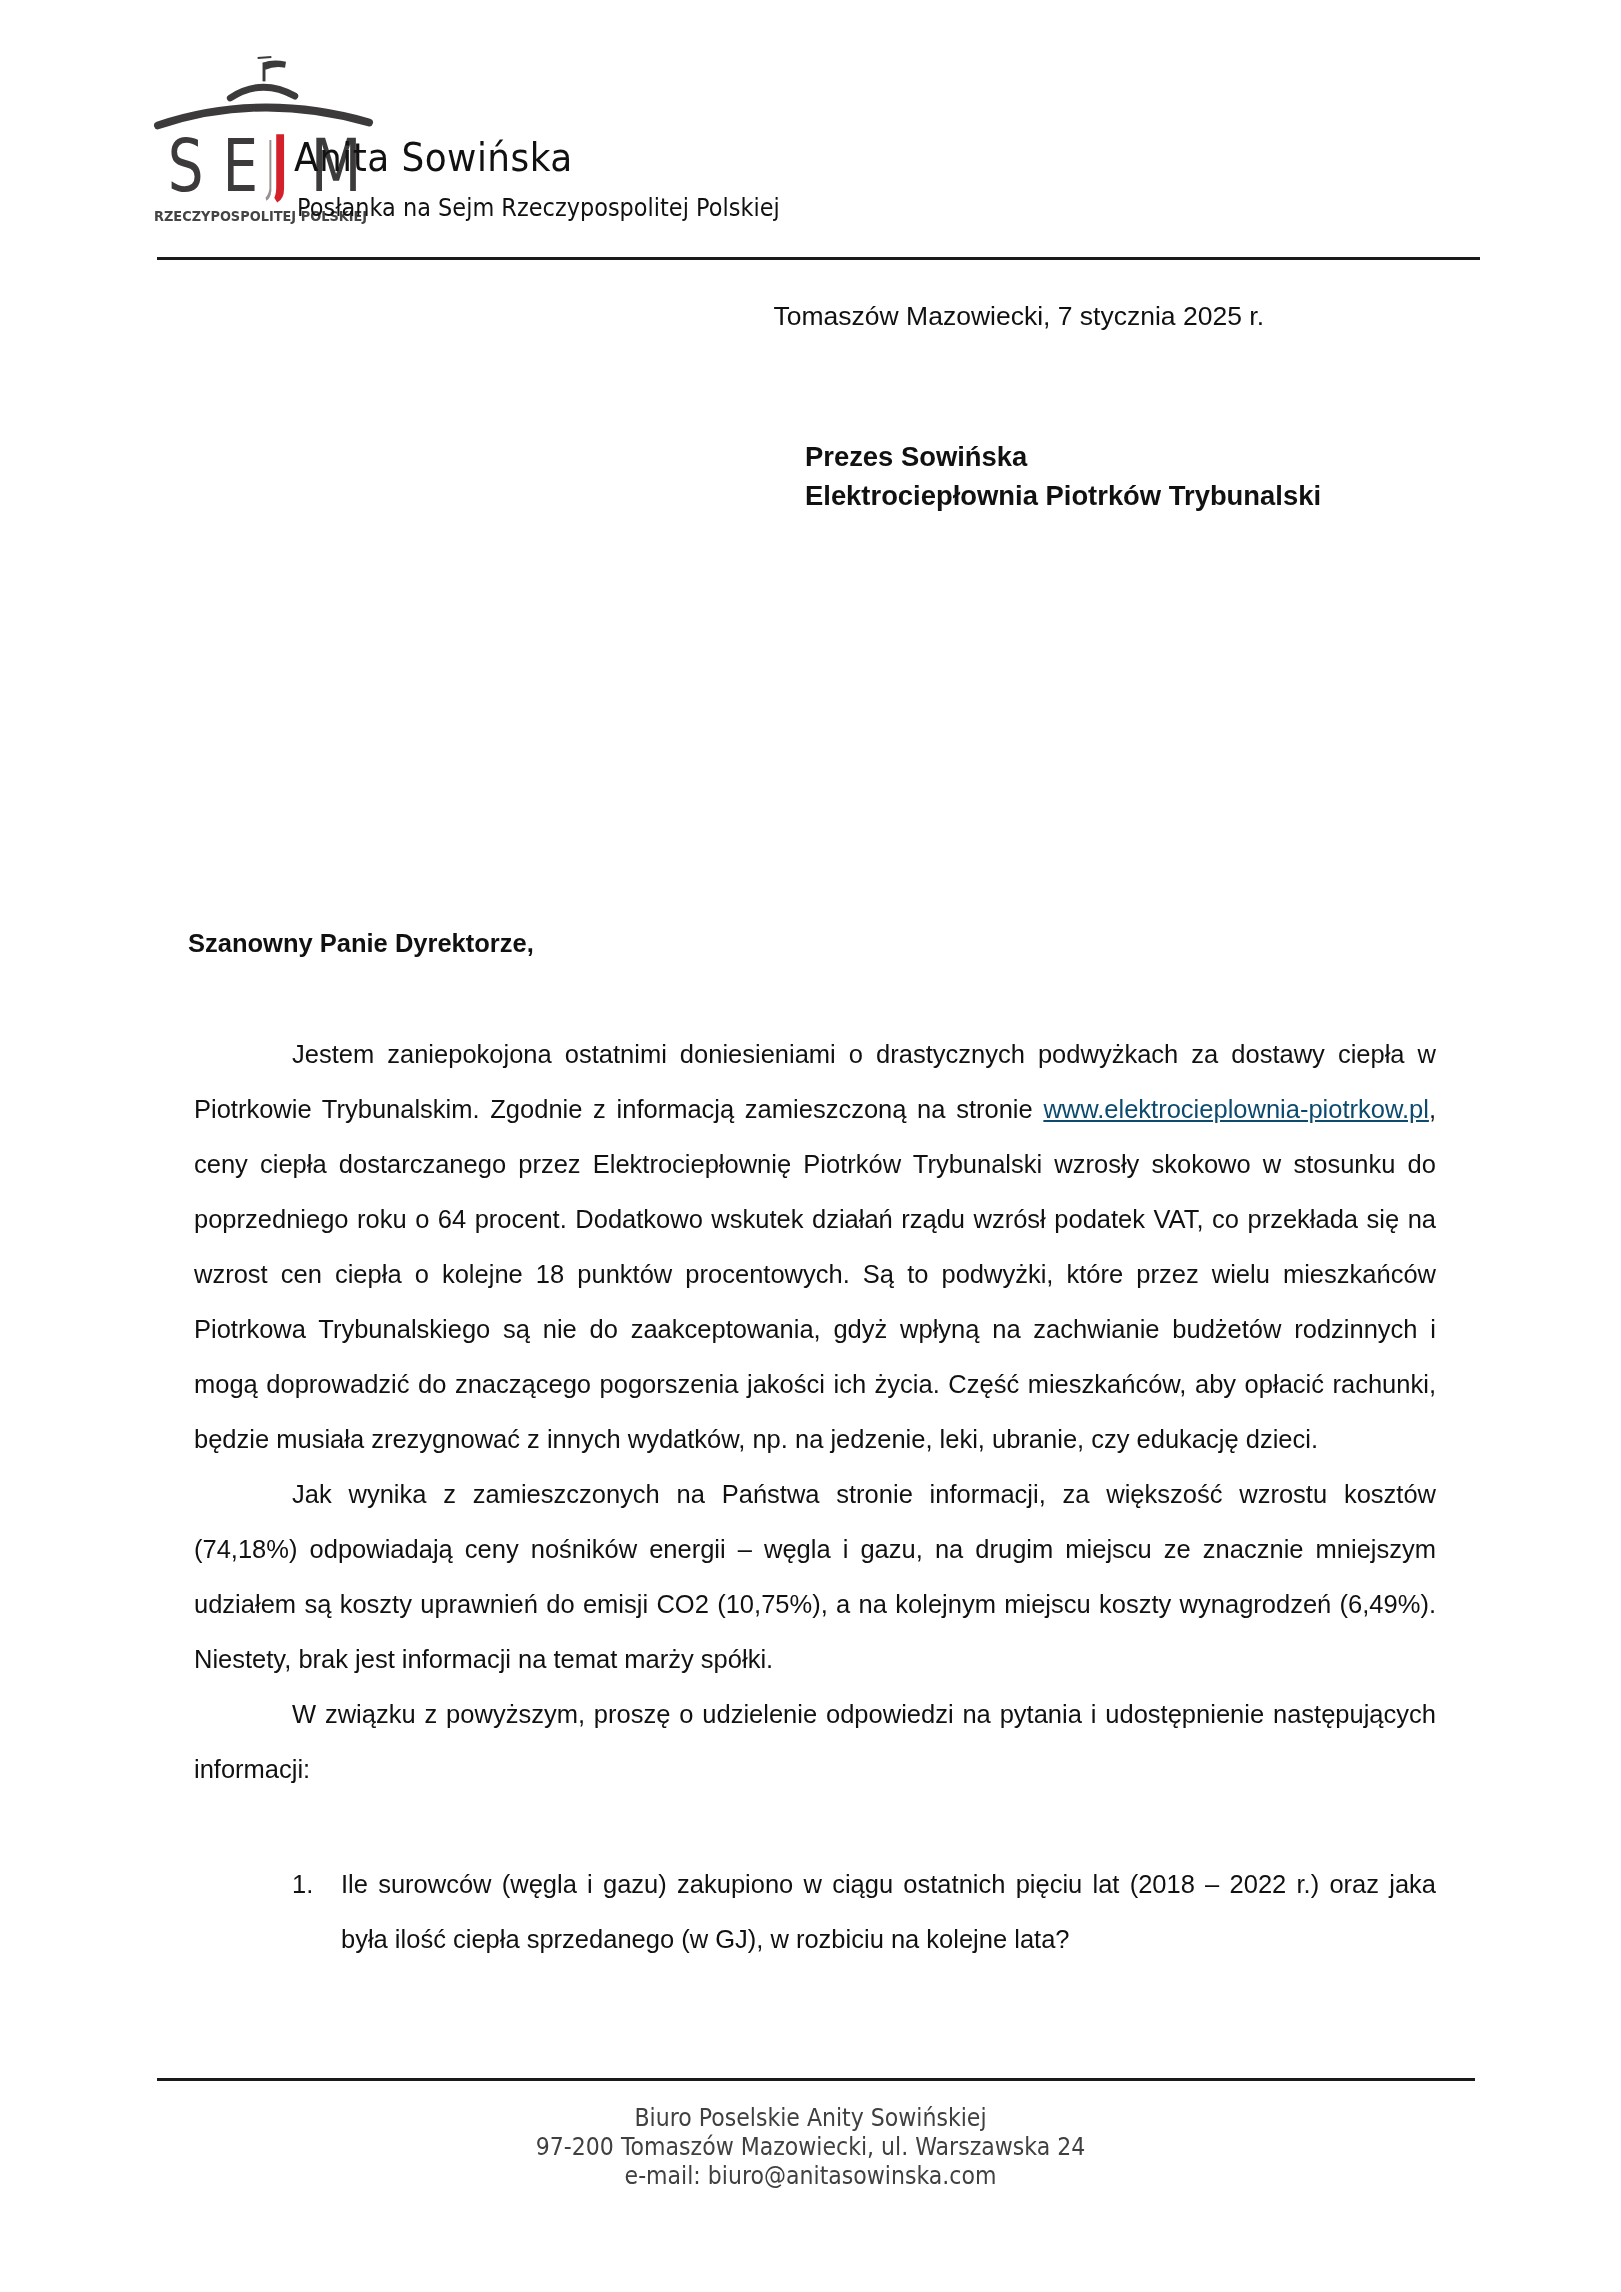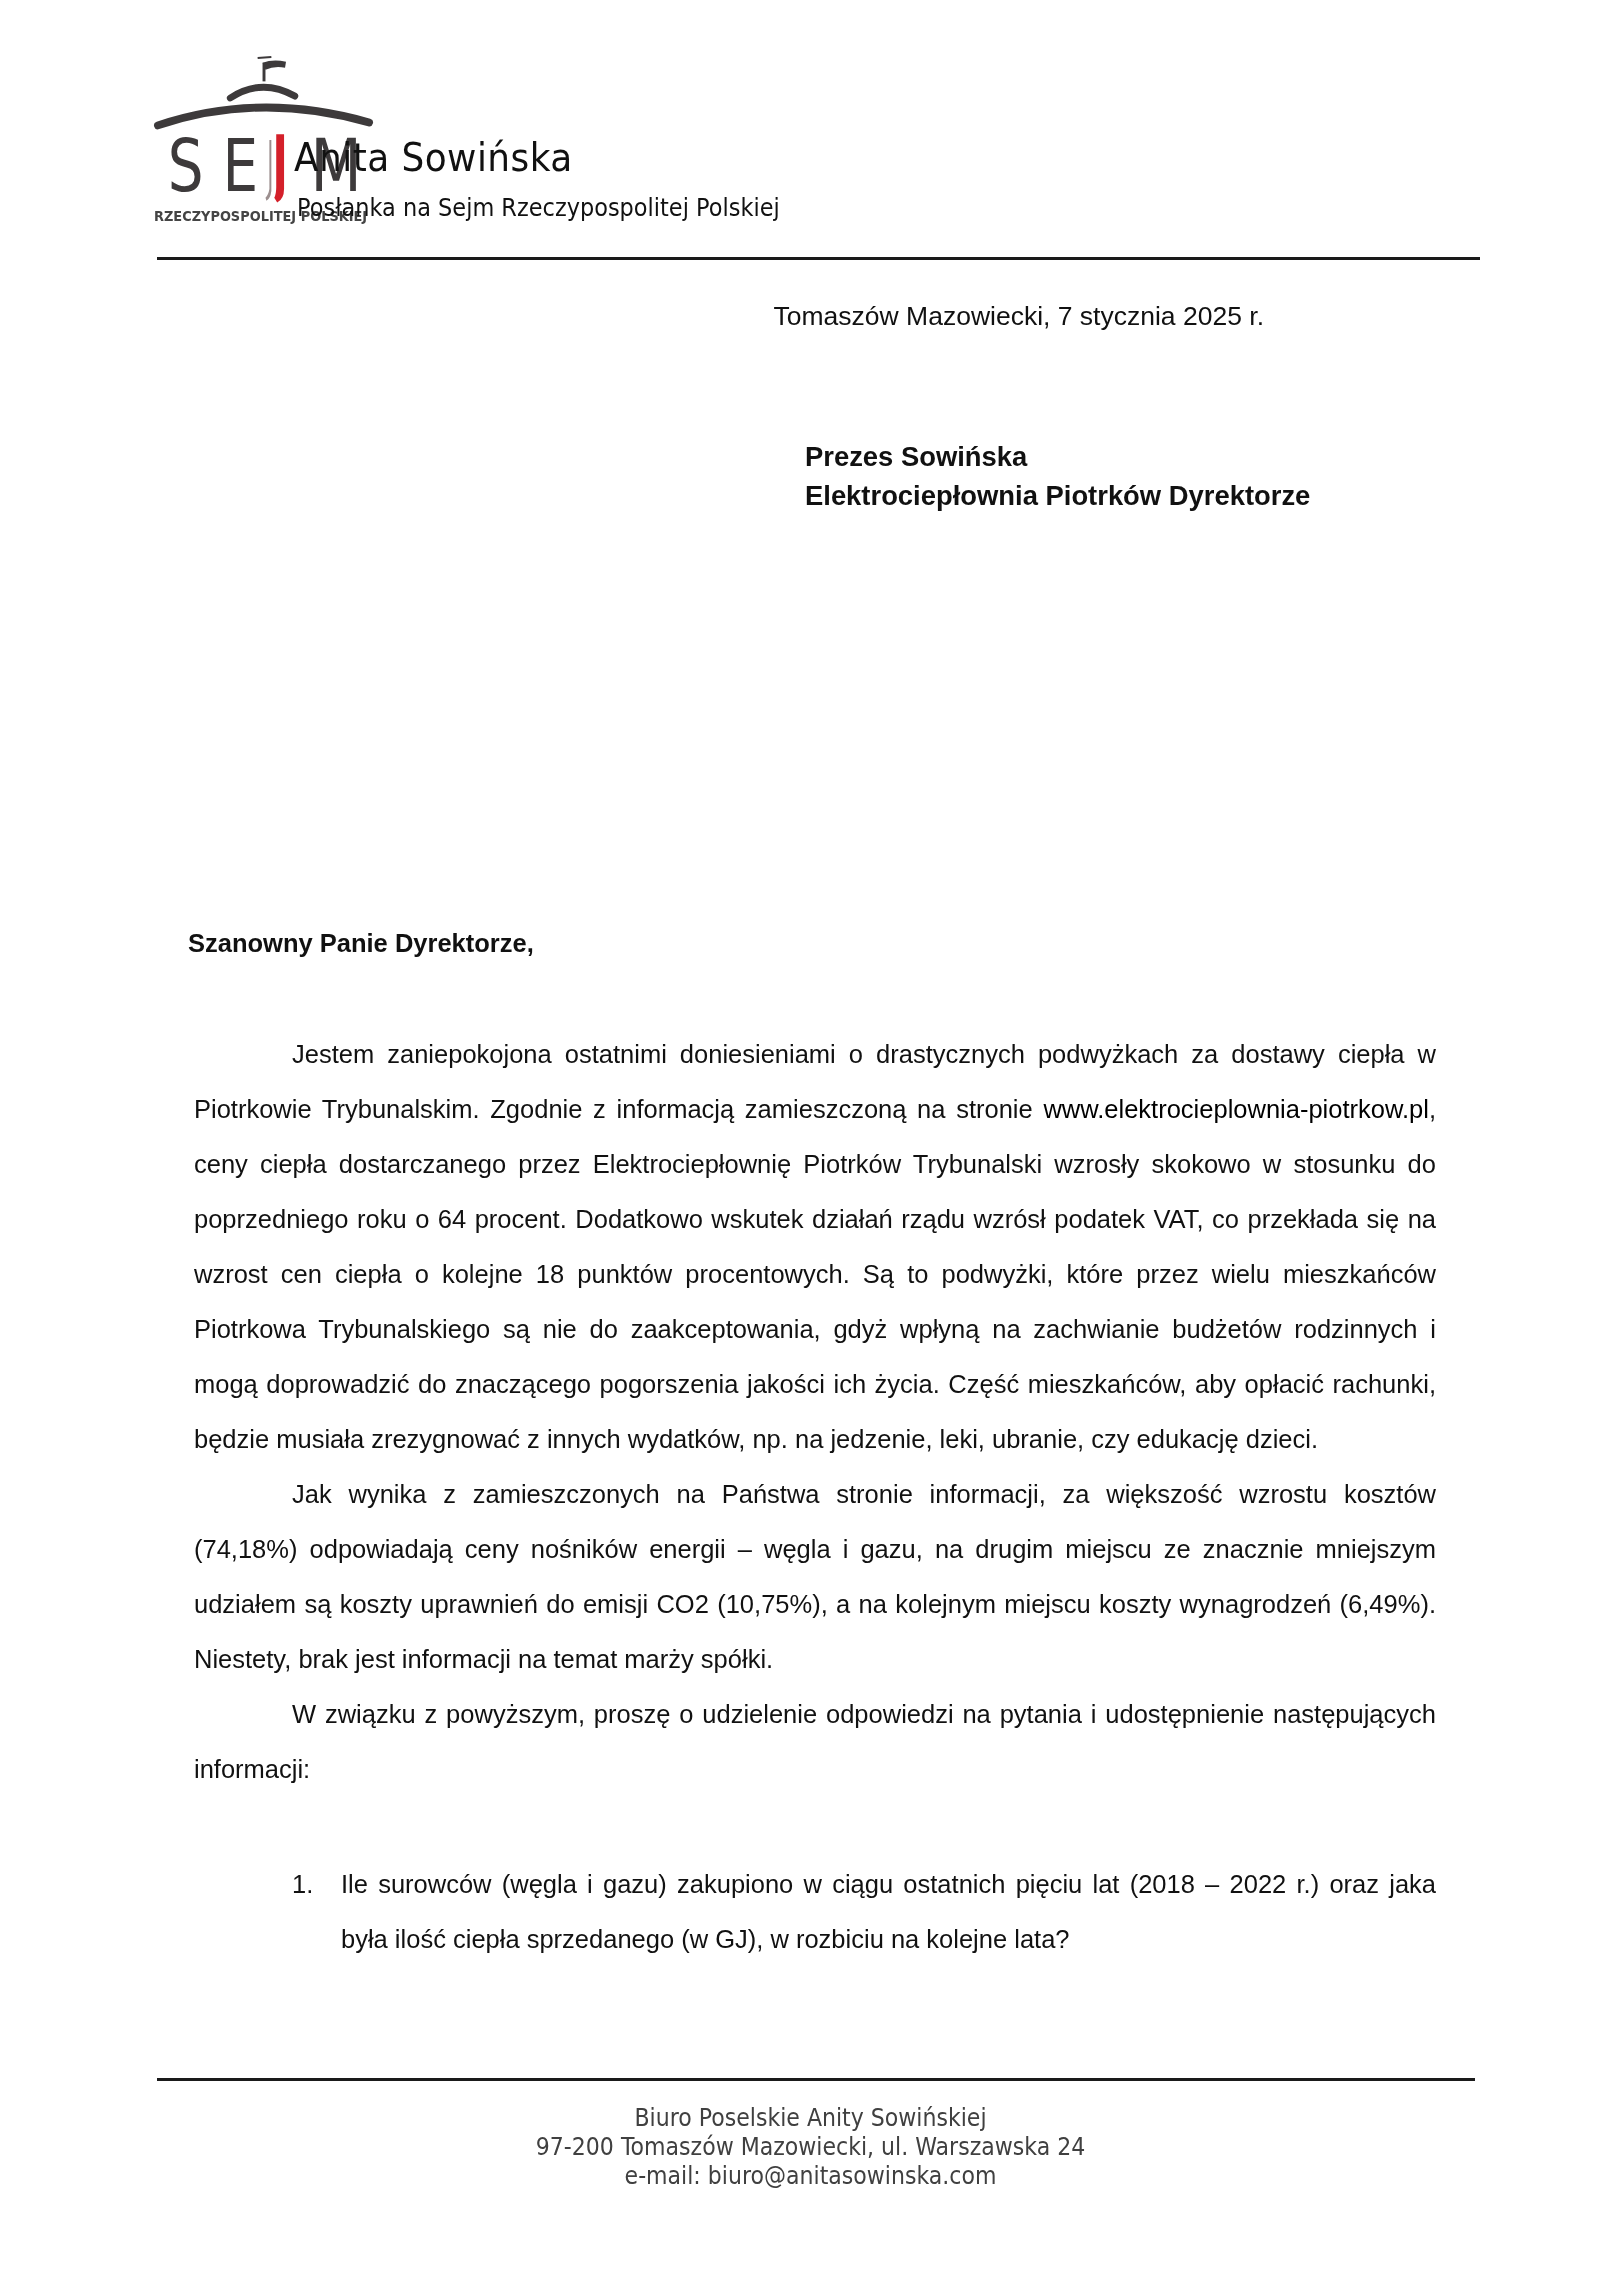--- a/index.html
+++ b/index.html
@@ -11,21 +11,21 @@
   .logo { position: absolute; left: 152px; top: 54px; width: 225px; height: 176px; }
   .hdr-name { position: absolute; left: 294px; top: 135px; font-family: "DejaVu Sans", sans-serif; font-size: 39px; color: #111; letter-spacing: 0.5px; transform: scaleX(0.92); transform-origin: left; }
   .hdr-title { position: absolute; left: 297px; top: 192px; font-family: "DejaVu Sans", sans-serif; font-size: 25.5px; color: #111; transform: scaleX(0.88); transform-origin: left; }
   .hdr-rule { position: absolute; left: 157px; top: 257px; width: 1323px; height: 2.9px; background: #1a1a1a; }
   .date { position: absolute; right: 357px; top: 301px; font-size: 26.5px; font-family: "Liberation Sans", sans-serif; }
   .recipient { position: absolute; left: 805px; top: 437px; font-family: "Liberation Sans", sans-serif; font-weight: bold; font-size: 27.4px; line-height: 39px; }
 
   .body-block { position: absolute; left: 194px; width: 1242px; font-family: "Liberation Sans", sans-serif; font-size: 25.5px; line-height: 55px; text-align: justify; }
   .body-block p { margin: 0; }
   .indent { text-indent: 98px; }
-  .link { color: #000000; }
+  .link { color: #0c4a6e; text-decoration: underline; }
   .greeting { position: absolute; left: 188px; top: 929px; font-family: "Liberation Sans", sans-serif; font-size: 25.5px; font-weight: bold; }
 
   .list { position: absolute; left: 194px; width: 1242px; font-family: "Liberation Sans", sans-serif; font-size: 25.5px; line-height: 55px; }
   .list-item { position: relative; padding-left: 147px; text-align: justify; }
   .list-num { position: absolute; left: 98px; top: 0; }
 
   .ftr-rule { position: absolute; left: 157px; top: 2078px; width: 1318px; height: 2.9px; background: #1a1a1a; }
   .footer { position: absolute; left: 0; width: 1621px; top: 2103px; text-align: center; font-family: "DejaVu Sans", sans-serif; font-size: 24.5px; line-height: 29px; color: #404040; }
   .footer div { transform: scaleX(0.9); }
 </style>
@@ -57,21 +57,21 @@
   </div>
 
   <div class="hdr-name">Anita Sowińska</div>
   <div class="hdr-title">Posłanka na Sejm Rzeczypospolitej Polskiej</div>
   <div class="hdr-rule"></div>
 
   <div class="date abs">Tomaszów Mazowiecki, 7 stycznia 2025 r.</div>
 
   <div class="recipient">
     <div>Prezes Sowińska</div>
-    <div>Elektrociepłownia Piotrków Dyrektorze</div>
+    <div>Elektrociepłownia Piotrków Trybunalski</div>
   </div>
 
 
   <div class="greeting">Szanowny Panie Dyrektorze,</div>
 
   <div class="body-block" style="top:1027px;">
     <p class="indent"><span>Jestem zaniepokojona ostatnimi doniesieniami o drastycznych podwyżkach za dostawy ciepła w Piotrkowie Trybunalskim. Zgodnie z informacją zamieszczoną na stronie </span><span class="link">www.elektrocieplownia-piotrkow.pl</span><span>, ceny ciepła dostarczanego przez Elektrociepłownię Piotrków Trybunalski wzrosły skokowo w stosunku do poprzedniego roku o 64 procent. Dodatkowo wskutek działań rządu wzrósł podatek VAT, co przekłada się na wzrost cen ciepła o kolejne 18 punktów procentowych. Są to podwyżki, które przez wielu mieszkańców Piotrkowa Trybunalskiego są nie do zaakceptowania, gdyż wpłyną na zachwianie budżetów rodzinnych i mogą doprowadzić do znaczącego pogorszenia jakości ich życia. Część mieszkańców, aby opłacić rachunki, będzie musiała zrezygnować z innych wydatków, np. na jedzenie, leki, ubranie, czy edukację dzieci.</span></p>
     <p class="indent">Jak wynika z zamieszczonych na Państwa stronie informacji, za większość wzrostu kosztów (74,18%) odpowiadają ceny nośników energii – węgla i gazu, na drugim miejscu ze znacznie mniejszym udziałem są koszty uprawnień do emisji CO2 (10,75%), a na kolejnym miejscu koszty wynagrodzeń (6,49%). Niestety, brak jest informacji na temat marży spółki.</p>
     <p class="indent">W związku z powyższym, proszę o udzielenie odpowiedzi na pytania i udostępnienie następujących informacji:</p>
   </div>

